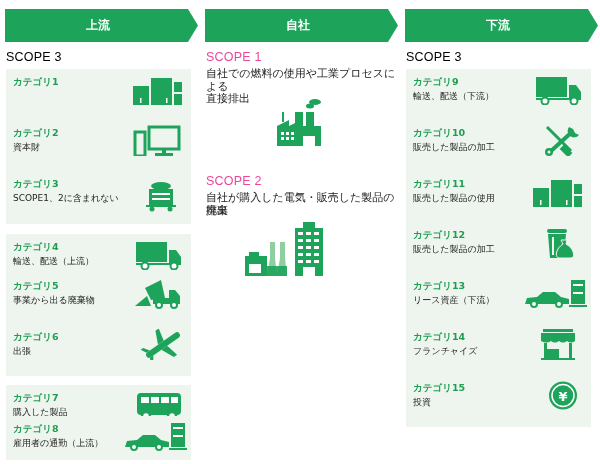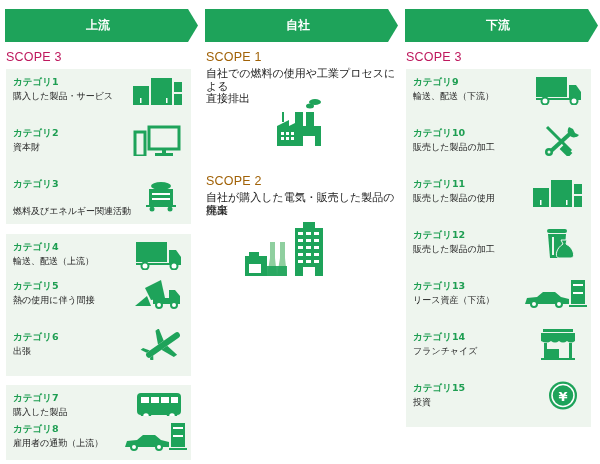--- a/index.html
+++ b/index.html
@@ -7,22 +7,22 @@
          font-family: "DejaVu Sans", "Liberation Sans", sans-serif; color: #222; }
   .col { position: absolute; top: 0; width: 194px; }
   .col.c1 { left: 5px; }
   .col.c2 { left: 205px; }
   .col.c3 { left: 405px; }
   .banner { position: absolute; top: 9px; left: 0; width: 193px; height: 21px; }
   .banner svg { position: absolute; left: 0; top: 0; }
   .banner .label { position: absolute; left: 0; top: 0; width: 186px; height: 33px; line-height: 33px;
                    text-align: center; color: #fff; font-weight: bold; font-size: 12px; }
   .scope { position: absolute; top: 50px; left: 1px; font-size: 12.5px; font-family: "Liberation Sans", sans-serif; letter-spacing: 0.2px; }
-  .scope.green { color: #be185d; }
-  .scope.gray { color: #a16207; }
+  .scope.green { color: #000000; }
+  .scope.gray { color: #ec4899; }
   .card { position: absolute; left: 1px; width: 185px; height: 52px; background: #eef5ee; }
   .card .cat { position: absolute; left: 7px; top: 7px; font-size: 9.5px; font-weight: bold; color: #1e9e52; }
   .card .desc { position: absolute; left: 7px; top: 21px; font-size: 9px; color: #222; line-height: 13px; }
   .card .icon { position: absolute; right: 8px; top: 5px; width: 50px; height: 31px; }
   .card.tall { height: 53px; }
   .own-desc { position: absolute; left: 1px; font-size: 11px; color: #222; line-height: 13px; width: 190px; font-family: Liberation Mono, monospace; }
   .big-icon { position: absolute; }
 </style>
 </head>
 <body>
@@ -31,21 +31,20 @@
   <div class="banner">
     <svg width="193" height="33">
         <polygon points="0,0 183,0 193,16.5 183,33 0,33" fill="#1ea35a"></polygon>
       </svg>
     <div class="label">上流</div>
   </div>
   <div class="scope green">SCOPE 3</div>
 
   <div class="card" style="top:69px">
     <div class="cat">カテゴリ1</div>
-    <div class="desc">購入した製品・サービス</div>
     <svg class="icon" viewBox="0 0 50 31">
       <rect x="0" y="12" width="16" height="19" fill="#1ea35a"></rect>
         <rect x="18" y="4" width="21" height="27" fill="#1ea35a"></rect>
       <rect x="41" y="8" width="8" height="10" fill="#1ea35a"></rect>
         <rect x="41" y="20" width="8" height="11" fill="#1ea35a"></rect>
       <rect x="7" y="24" width="1.5" height="5" fill="#fff"></rect>
         <rect x="33" y="24" width="1.5" height="5" fill="#fff"></rect>
     </svg>
   </div>
 
@@ -55,21 +54,21 @@
     <svg class="icon" viewBox="0 0 50 31">
       <rect x="2" y="7" width="10" height="24" fill="none" stroke="#1ea35a" stroke-width="3"></rect>
       <rect x="16" y="2" width="30" height="22" fill="none" stroke="#1ea35a" stroke-width="3"></rect>
       <rect x="29" y="24" width="4" height="4" fill="#1ea35a"></rect>
         <rect x="22" y="28" width="18" height="3" fill="#1ea35a"></rect>
     </svg>
   </div>
 
   <div class="card tall" style="top:171px">
     <div class="cat">カテゴリ3</div>
-    <div class="desc" style="top:34px">燃料及びエネルギー関連活動</div>
+    <div class="desc">SCOPE1、2に含まれない</div>
     <svg class="icon" style="top:10px" viewBox="0 0 50 31">
       <ellipse cx="28" cy="5" rx="10" ry="4" fill="#1ea35a"></ellipse>
       <rect x="16" y="8" width="24" height="16" fill="#1ea35a"></rect>
       <rect x="19" y="12" width="18" height="2" fill="#fff"></rect>
         <rect x="19" y="17" width="18" height="2" fill="#fff"></rect>
       <rect x="13" y="24" width="30" height="2" fill="#1ea35a"></rect>
       <circle cx="19" cy="28" r="2.5" fill="#1ea35a"></circle>
         <circle cx="37" cy="28" r="2.5" fill="#1ea35a"></circle>
     </svg>
   </div>
@@ -81,21 +80,21 @@
       <rect x="3" y="3" width="31" height="20" fill="#1ea35a"></rect>
       <path d="M36 11 H43 L48 18 V25 H36 Z" fill="#1ea35a"></path>
       <rect x="3" y="24" width="45" height="2" fill="#1ea35a"></rect>
       <circle cx="12" cy="27" r="3.5" fill="#fff" stroke="#1ea35a" stroke-width="2"></circle>
       <circle cx="41" cy="27" r="3.5" fill="#fff" stroke="#1ea35a" stroke-width="2"></circle>
     </svg>
   </div>
 
   <div class="card" style="top:273px">
     <div class="cat">カテゴリ5</div>
-    <div class="desc">熱の使用に伴う間接</div>
+    <div class="desc">事業から出る廃棄物</div>
     <svg class="icon" viewBox="0 0 50 31">
       <path d="M2 28 L14 18 L18 28 Z" fill="#1ea35a"></path>
       <path d="M12 10 L28 2 L32 20 L18 22 Z" fill="#1ea35a"></path>
       <path d="M20 20 H36 V12 H42 L47 18 V26 H20 Z" fill="#1ea35a"></path>
       <circle cx="26" cy="27" r="3" fill="#fff" stroke="#1ea35a" stroke-width="2"></circle>
       <circle cx="41" cy="27" r="3" fill="#fff" stroke="#1ea35a" stroke-width="2"></circle>
     </svg>
   </div>
 
   <div class="card" style="top:324px">

